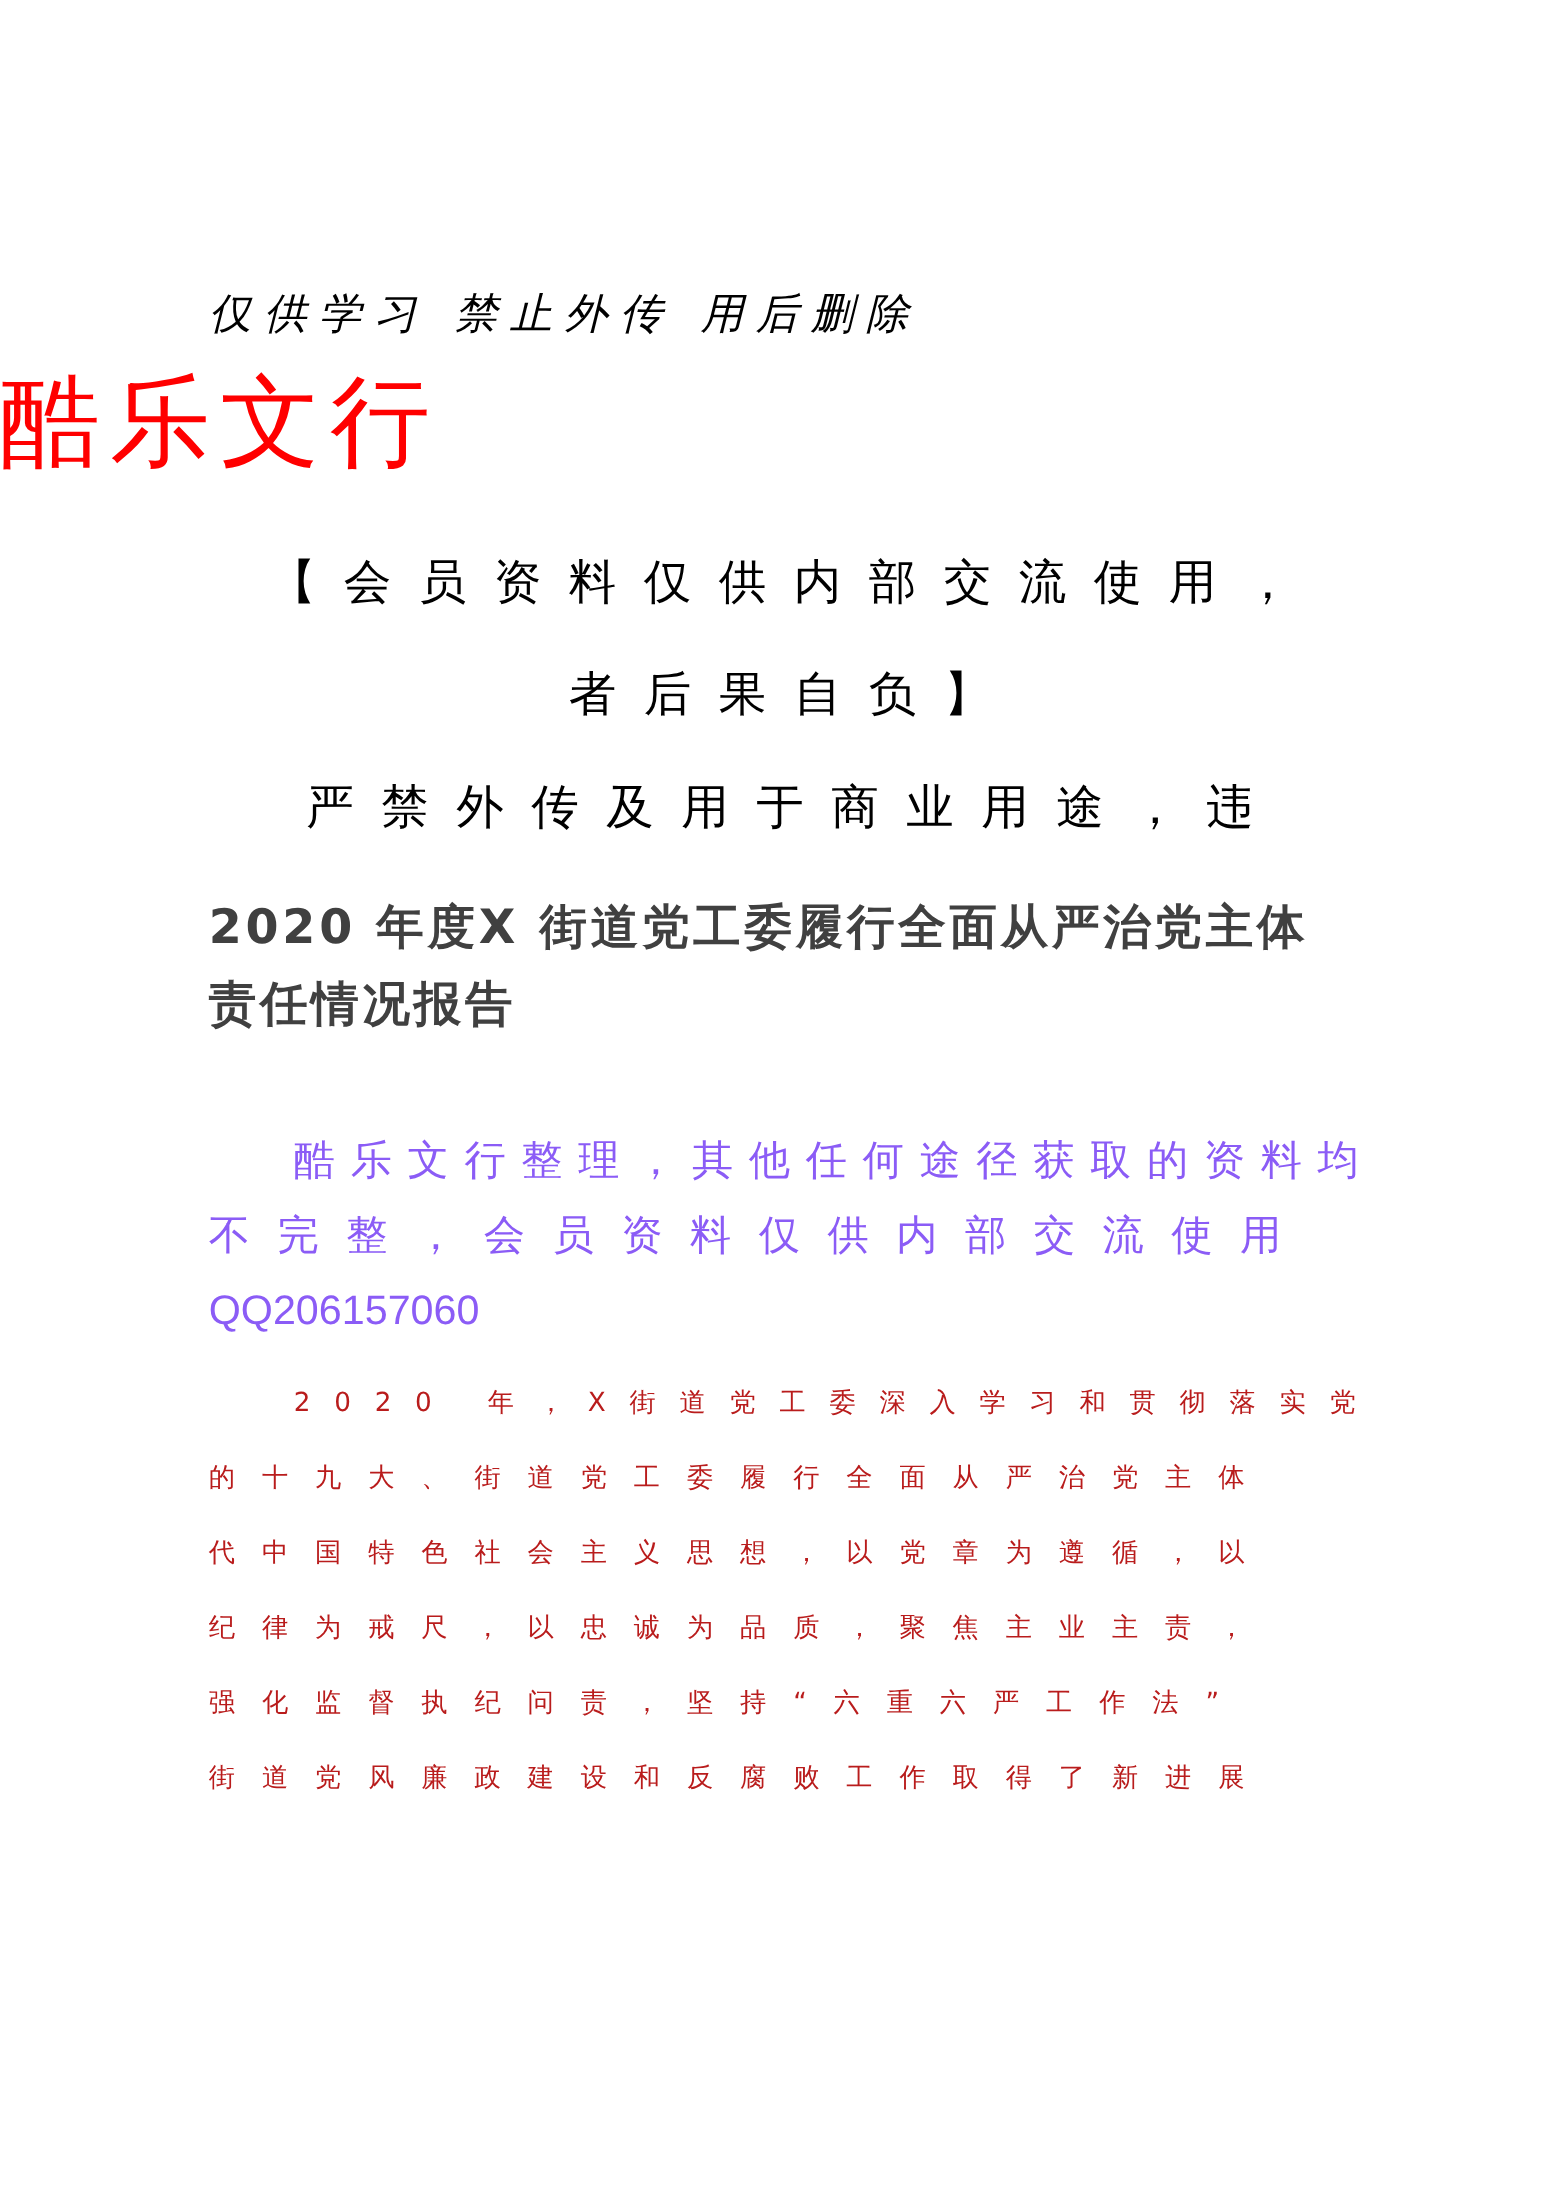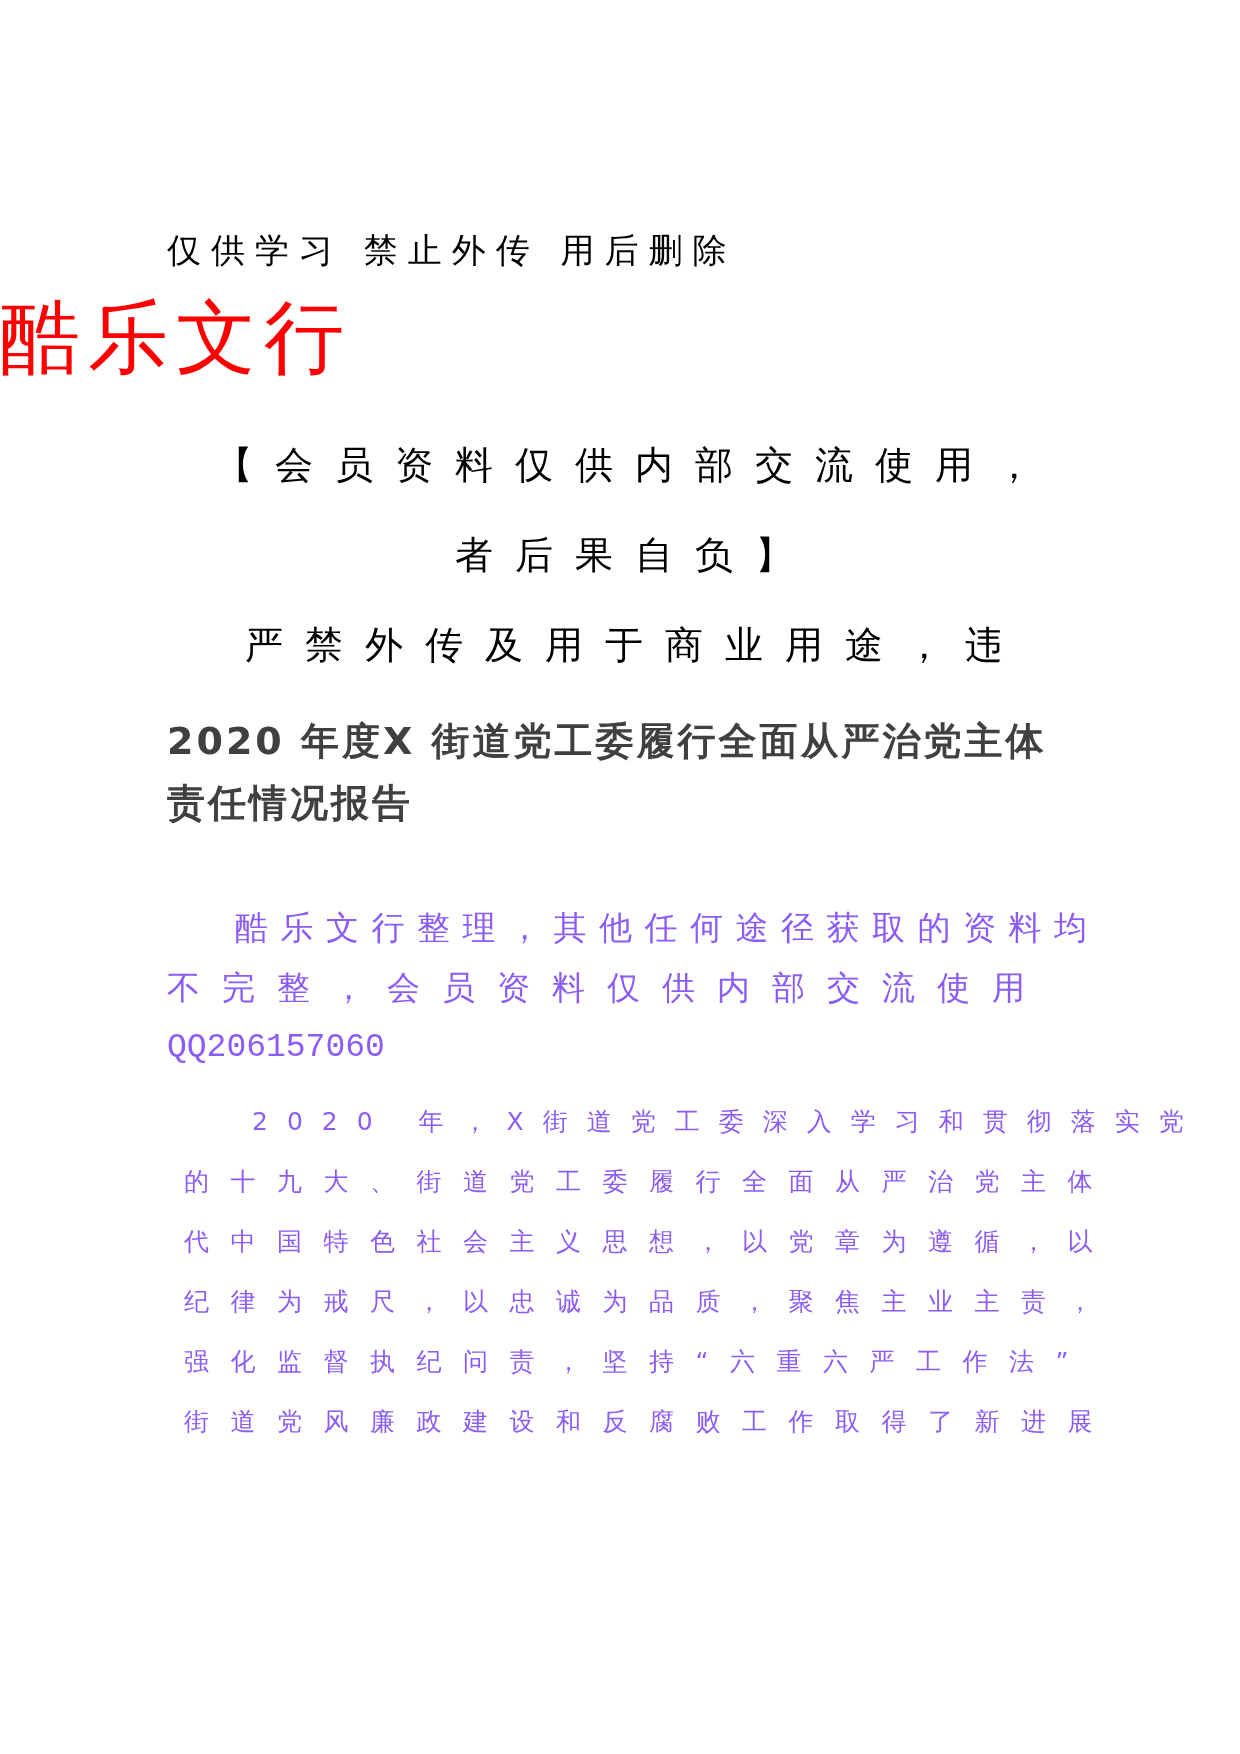--- a/index.html
+++ b/index.html
@@ -1,29 +1,29 @@
 <!DOCTYPE html>
 <html><head>
 <meta charset="utf-8">
 <style>
   html, body { margin: 0; padding: 0; background: #ffffff; }
   body { width: 1240px; height: 1754px; position: relative; overflow: hidden; font-family: "DejaVu Sans", sans-serif; color: #000; }
   .page { position: absolute; left: 0; top: 0; width: 1240px; height: 1754px; background: #fff; }
-  .notice { position: absolute; left: 167px; top: 228px; font-size: 34px; letter-spacing: 10px; color: #000; white-space: nowrap; font-family: "DejaVu Sans", sans-serif; }
+  .notice { position: absolute; left: 167px; top: 228px; font-size: 34px; letter-spacing: 10px; color: #000; white-space: nowrap; font-family: "DejaVu Sans", sans-serif; font-style: italic; }
   .brand { position: absolute; left: 0; width: 1240px; top: 298px; font-size: 80px; letter-spacing: 8px; color: #ff0000; font-family: "DejaVu Sans", sans-serif; line-height: 1; }
   .warning { position: absolute; left: 165px; width: 940px; top: 420px; text-align: center; font-size: 38px; letter-spacing: 22px; line-height: 90px; color: #000; font-family: "DejaVu Sans", sans-serif; }
   .warning .line { display: block; white-space: nowrap; }
   .title { position: absolute; left: 167px; top: 710px; width: 930px; font-size: 38px; font-weight: bold; color: #404040; letter-spacing: 3px; line-height: 62px; font-family: "DejaVu Sans", sans-serif; }
   .title .line { display: block; white-space: nowrap; }
   .intro { position: absolute; left: 167px; top: 898px; width: 918px; font-family: "DejaVu Serif", serif; font-size: 33px; line-height: 60px; color: #8b5cf6; }
   .intro .line { display: block; white-space: nowrap; }
   .intro .l1 { padding-left: 68px; letter-spacing: 12.5px; }
   .intro .l2 { letter-spacing: 22px; }
-  .intro .l3 { letter-spacing: 0px; font-family: Liberation Mono, monospace; }
-  .body { position: absolute; left: 184px; top: 1092px; width: 918px; font-family: "DejaVu Sans", sans-serif; font-size: 25px; line-height: 60px; color: #8b5cf6; }
+  .intro .l3 { letter-spacing: 0px; font-family: Liberation Sans, sans-serif; }
+  .body { position: absolute; left: 167px; top: 1092px; width: 918px; font-family: "DejaVu Sans", sans-serif; font-size: 21px; line-height: 60px; color: #b91c1c; }
   .body .line { display: block; white-space: nowrap; letter-spacing: 21.5px; }
   .body .first { padding-left: 68px; letter-spacing: 19px; }
 </style>
 </head>
 <body>
 
 <div class="page">
 
   <div class="notice">仅供学习  禁止外传  用后删除</div>
 

